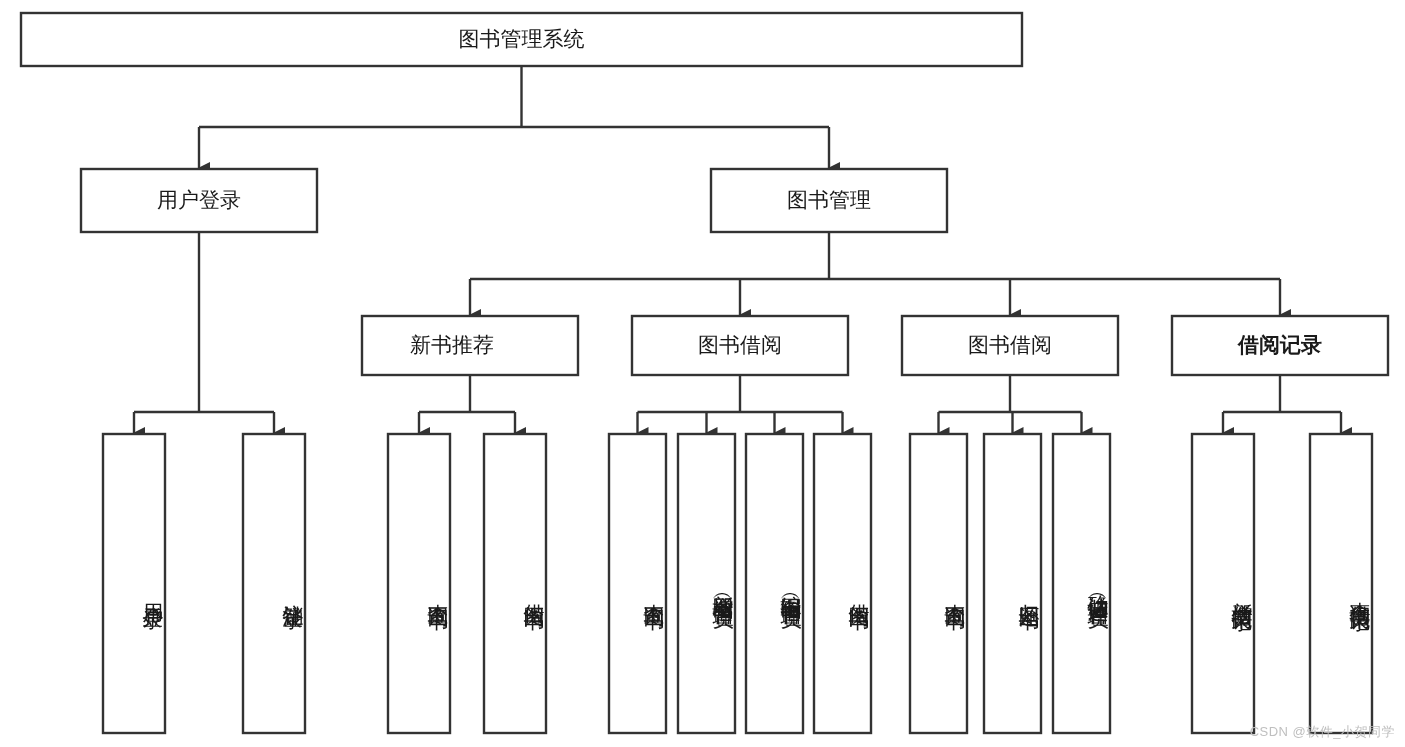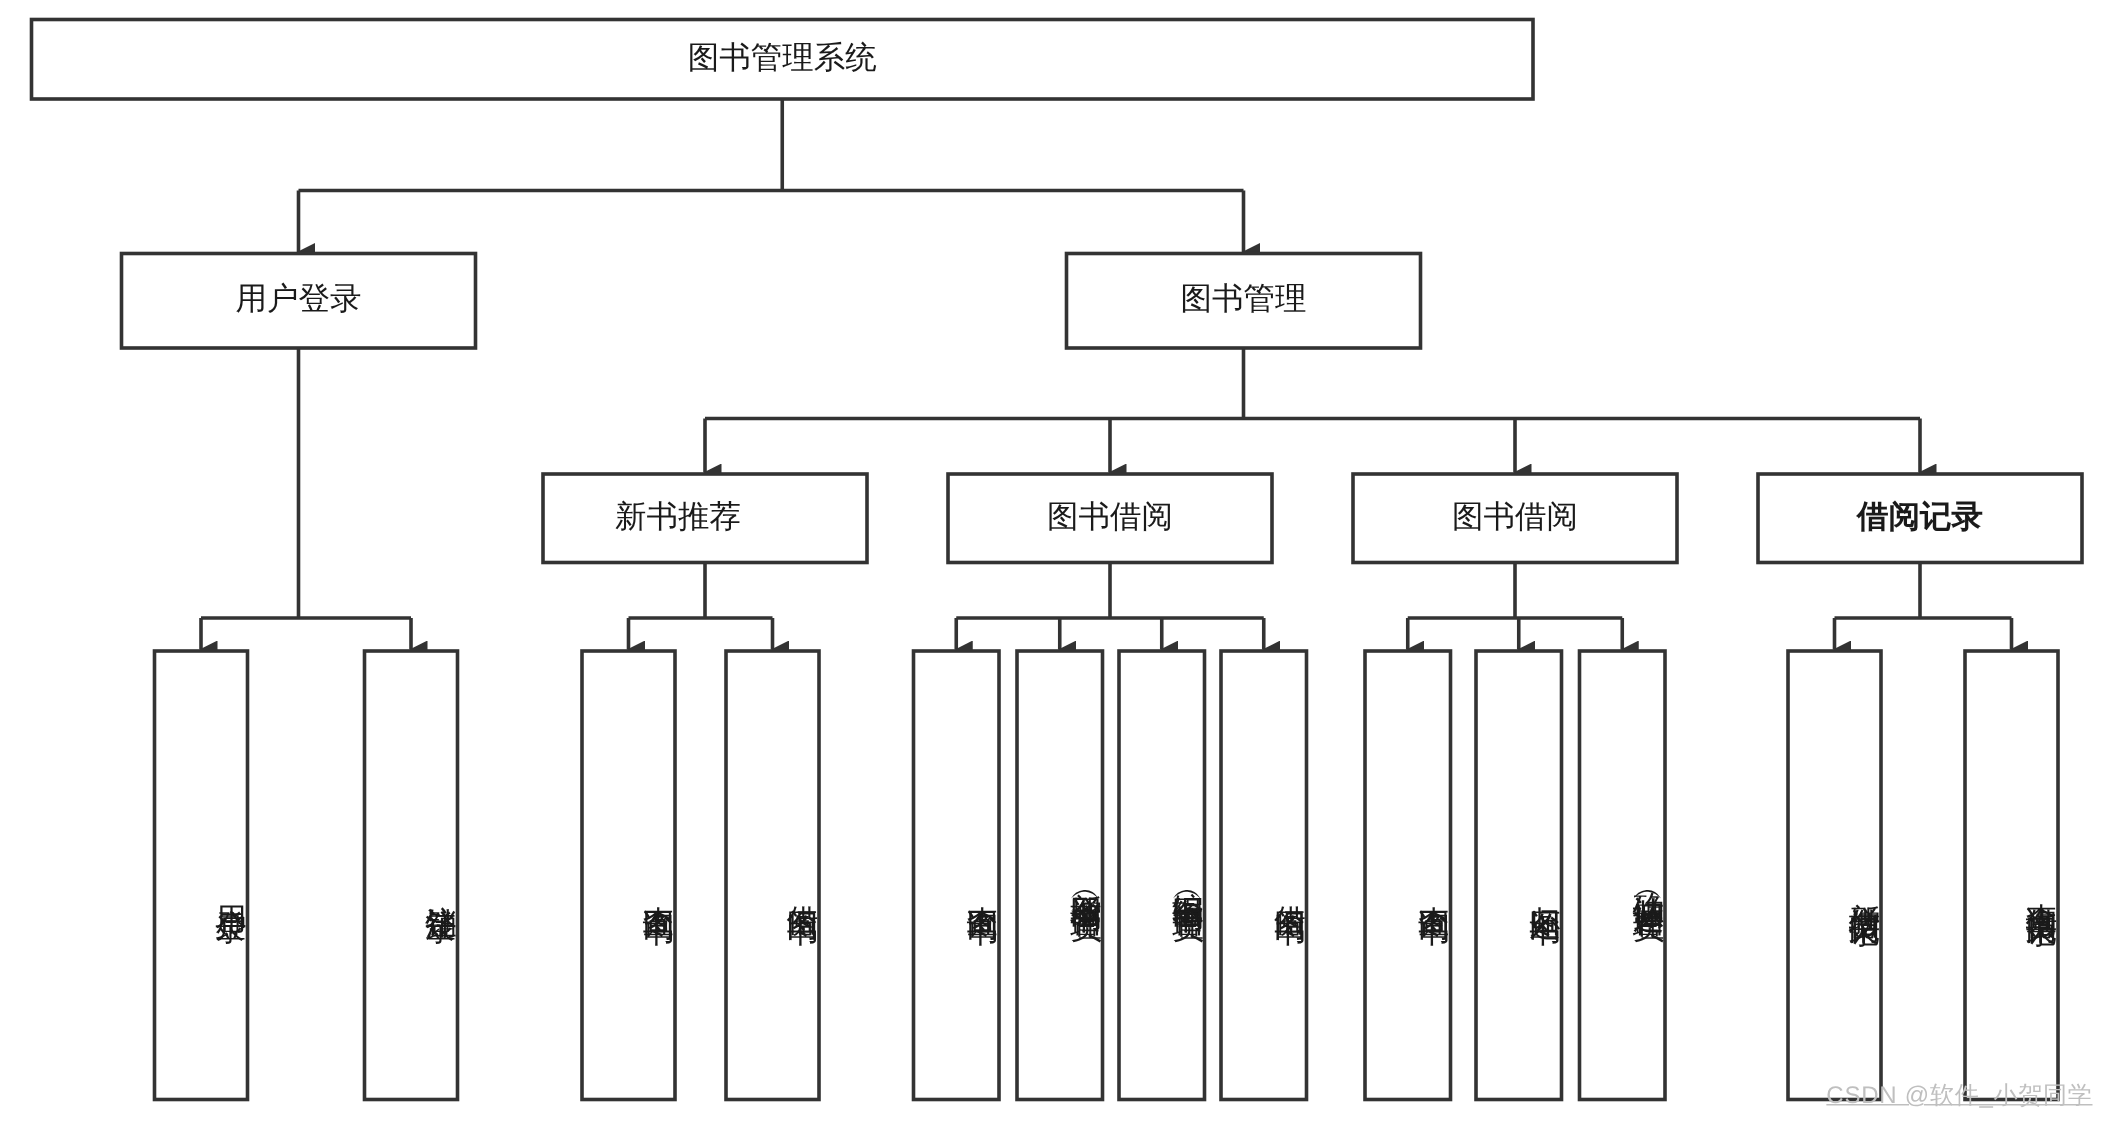--- a/index.html
+++ b/index.html
@@ -63,25 +63,24 @@
     padding-top: 14px;
     box-sizing: border-box;
   }
   .node-label.vertical.tall {
     padding-top: 6px;
   }
   .watermark {
     position: absolute;
     right: 10px;
     bottom: 6px;
-    font-size: 16px;
+    font-size: 13px;
     color: #bfbfbf;
     letter-spacing: 0.5px;
     white-space: nowrap;
-    text-decoration: underline;
   }
 </style>
 </head>
 <body>
 
 <div id="diagram-root">
 
   <svg id="diagram-svg" viewBox="0 0 1405 747">
     <defs>
       <marker id="arrow" viewBox="0 0 12 12" refX="6" refY="11" markerWidth="12" markerHeight="12" orient="auto-start-reverse" markerUnits="userSpaceOnUse">

